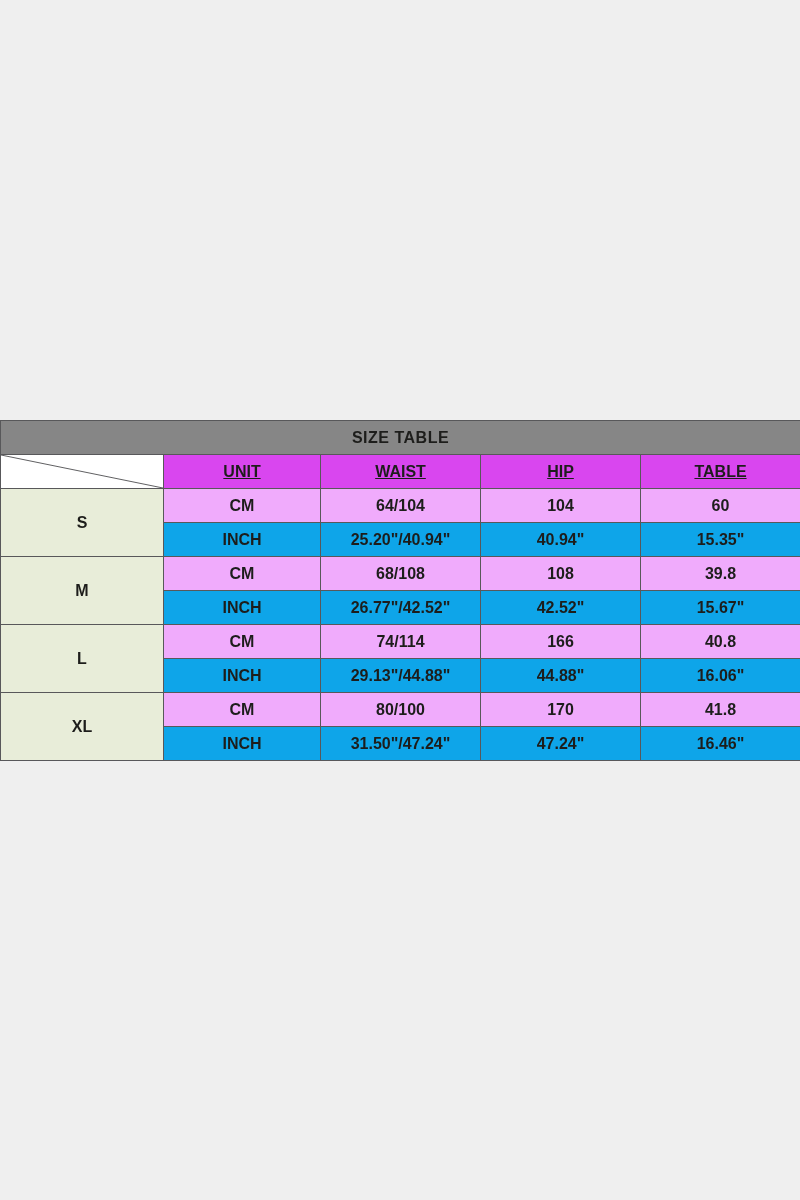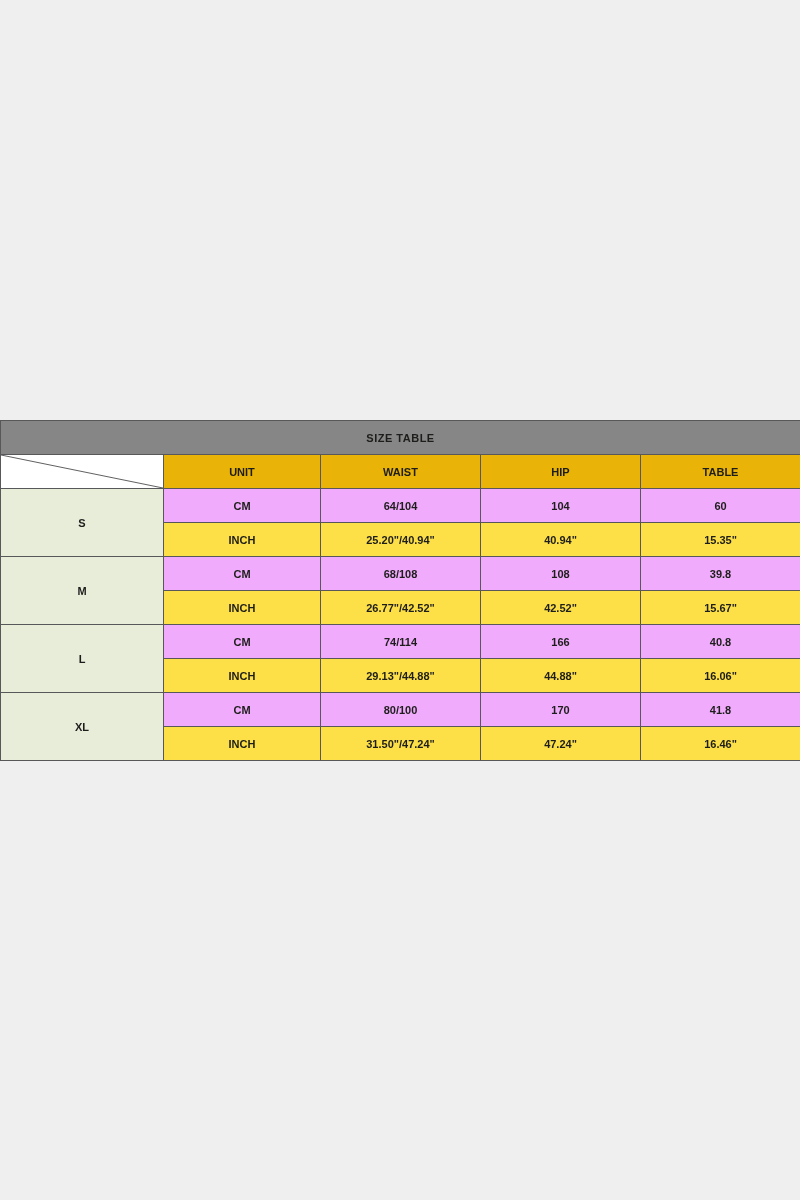--- a/index.html
+++ b/index.html
@@ -27,42 +27,43 @@
     border-collapse: collapse;
     table-layout: fixed;
   }
 
   table.size-table td,
   table.size-table th {
     border: 1px solid #58585a;
     padding: 0;
     text-align: center;
     vertical-align: middle;
-    font-size: 11px;
+    font-size: 16px;
     color: #1d1d1b;
     font-weight: 700;
     height: 34px;
     box-sizing: border-box;
   }
 
   .title-cell {
     background: #868686;
     color: #ffffff;
     font-size: 21px;
     font-weight: 600;
     letter-spacing: 0.5px;
     height: 58px;
     border: 1px solid #58585a;
   }
 
   .head-cell {
-    background: #eab308;
+    background: #d946ef;
     font-weight: 700;
     font-size: 15px;
     height: 36px;
+    text-decoration: underline;
   }
 
   .corner-cell {
     background: #ffffff;
     padding: 0;
     position: relative;
     height: 36px;
   }
   .corner-cell svg {
     display: block;
@@ -73,21 +74,21 @@
   .size-cell {
     background: #e8edd9;
     font-weight: 700;
     font-size: 15px;
   }
 
   .row-white td {
     background: #f0abfc;
   }
   .row-tint td {
-    background: #fde047;
+    background: #0ea5e9;
   }
   .row-white td.size-cell,
   .row-tint td.size-cell {
     background: #e8edd9;
   }
 
   col.c-size { width: 163px; }
   col.c-unit { width: 157px; }
   col.c-waist { width: 160px; }
   col.c-hip { width: 160px; }

